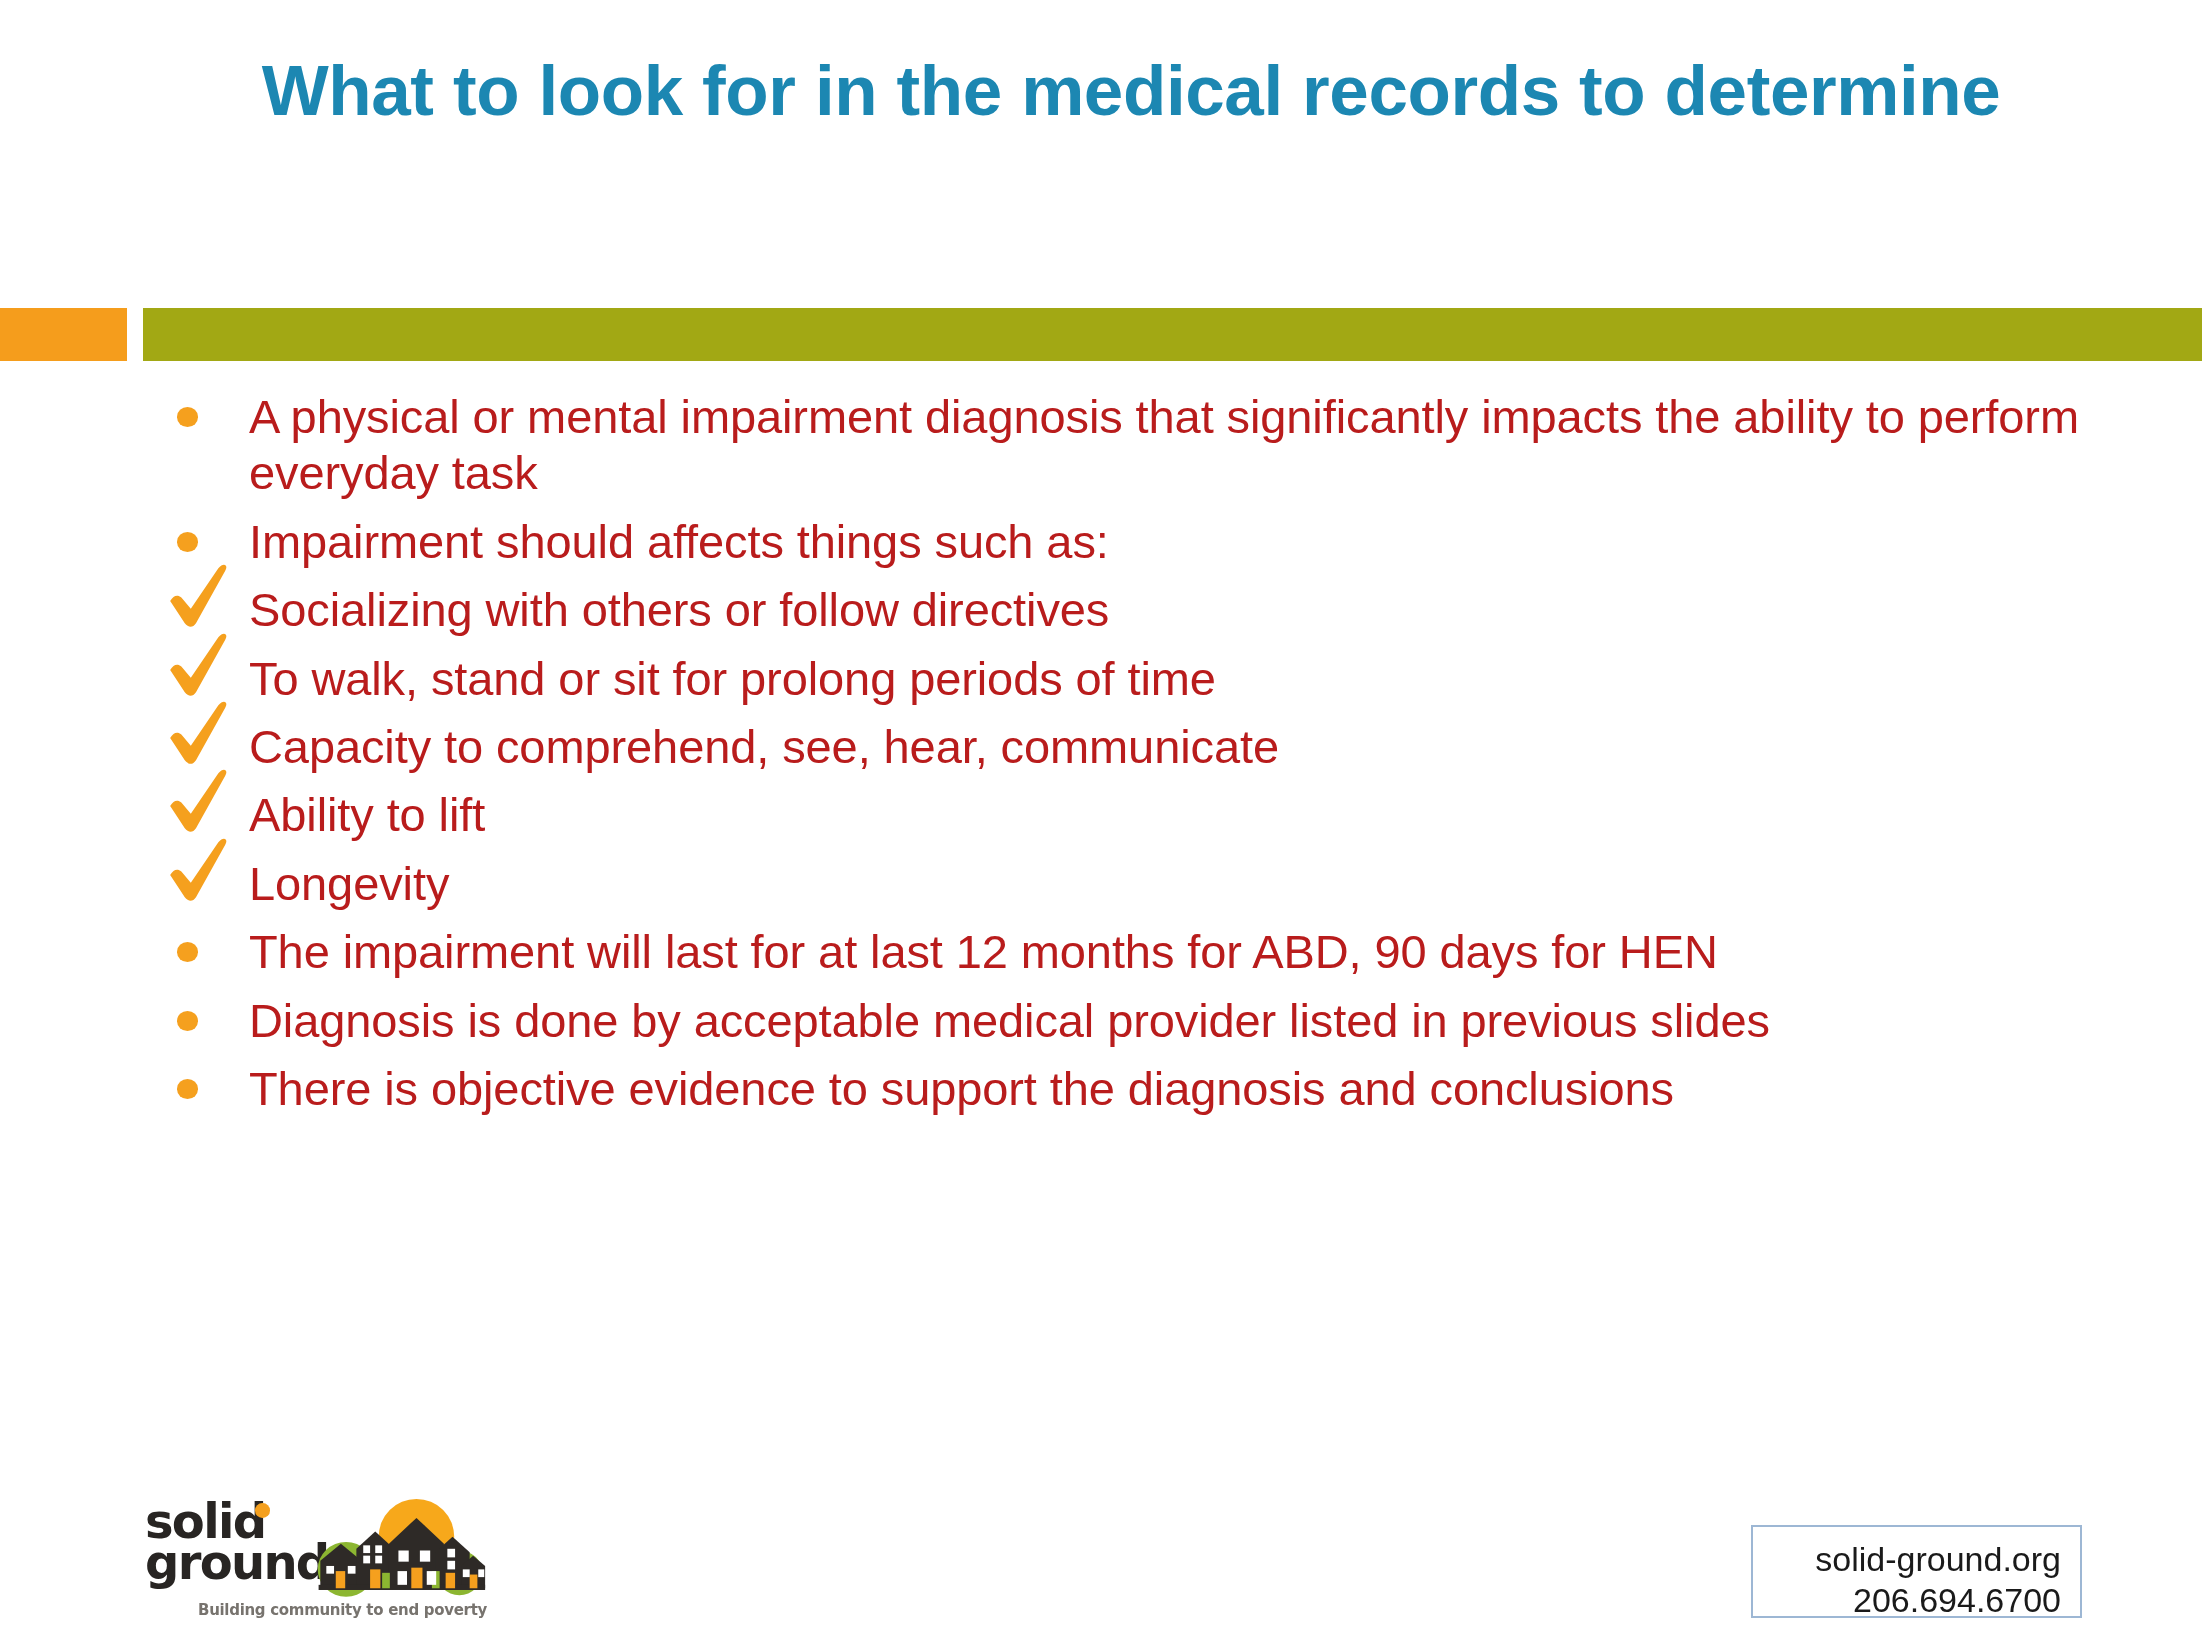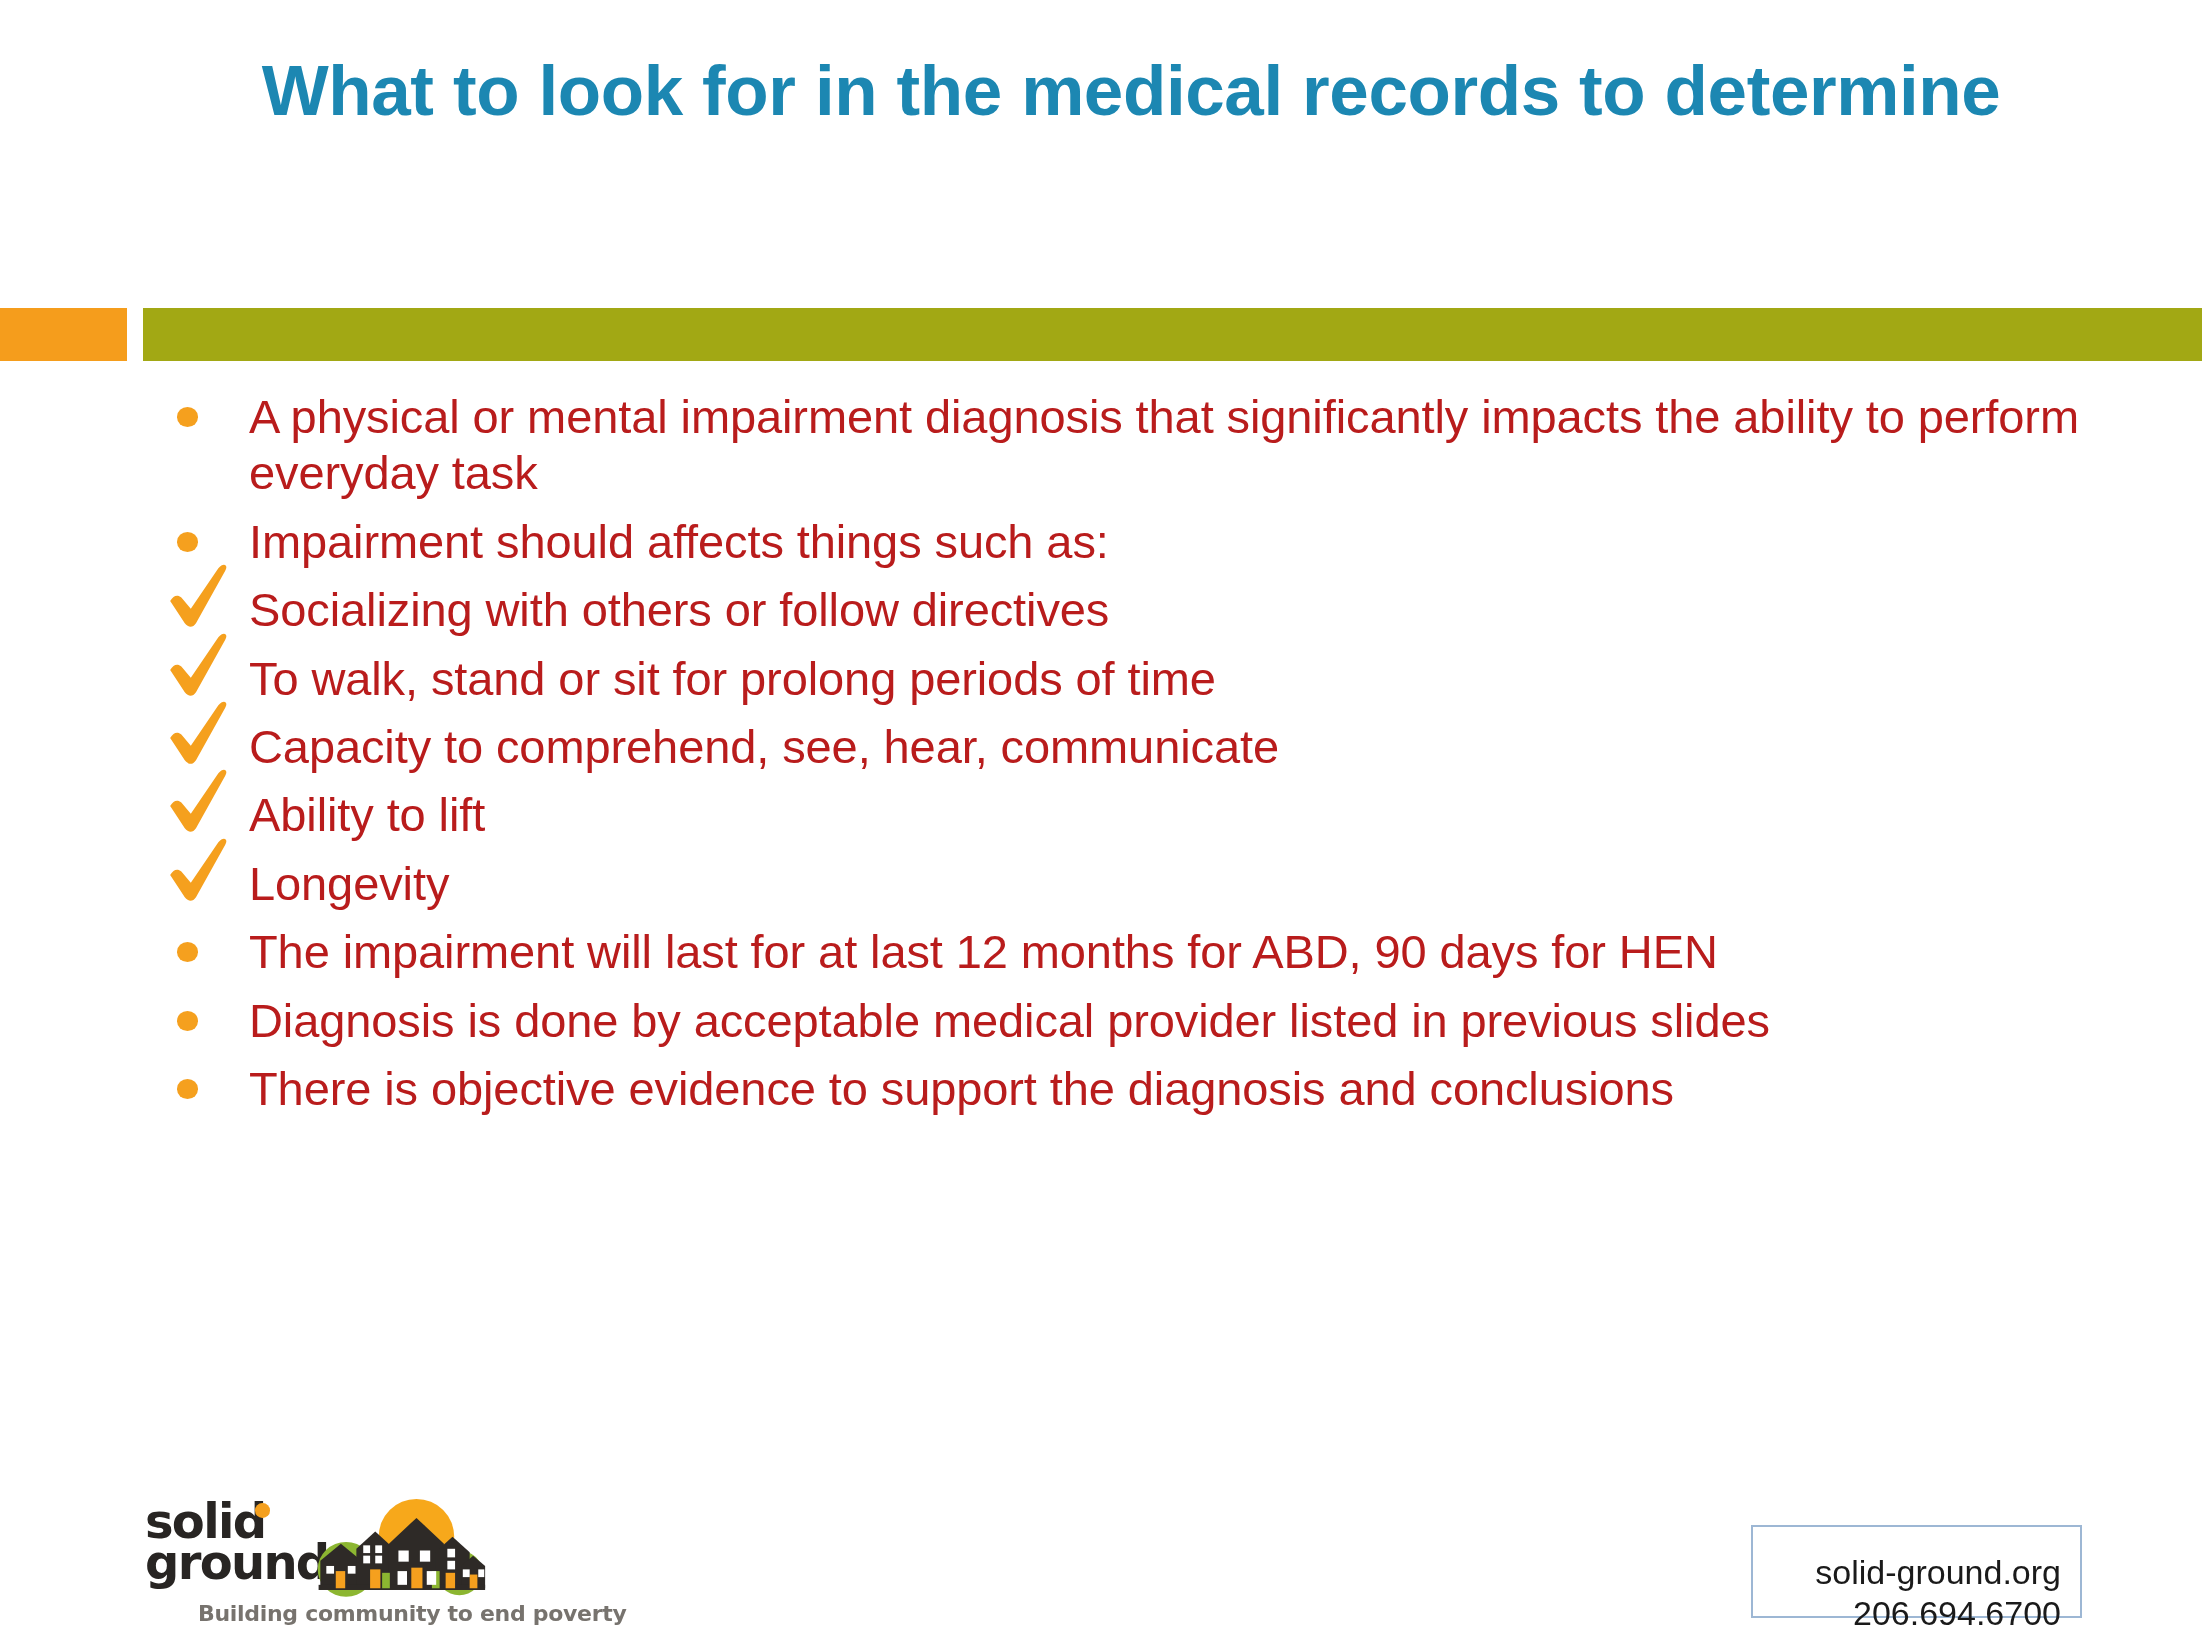--- a/index.html
+++ b/index.html
@@ -126,38 +126,38 @@
     top: 0px;
     width: 172px;
     height: 103px;
   }
   #logo-tagline {
     position: absolute;
     left: 53px;
     top: 102px;
     font-family: "DejaVu Sans", sans-serif;
     font-weight: bold;
-    font-size: 22px;
+    font-size: 15px;
     color: #77736e;
     letter-spacing: -0.3px;
     white-space: nowrap;
   }
 
   
   #contact-box {
     position: absolute;
     left: 1751px;
     top: 1525px;
     width: 331px;
     height: 93px;
     border: 2.6px solid #9db7d4;
     background: #ffffff;
     box-sizing: border-box;
     text-align: right;
-    padding: 25px 19px 0 0;
+    padding: 12px 19px 0 0;
   }
   .contact-line {
     font-size: 34px;
     line-height: 1.20;
     color: #1a1a1a;
   }
 </style>
 </head>
 <body>
 

